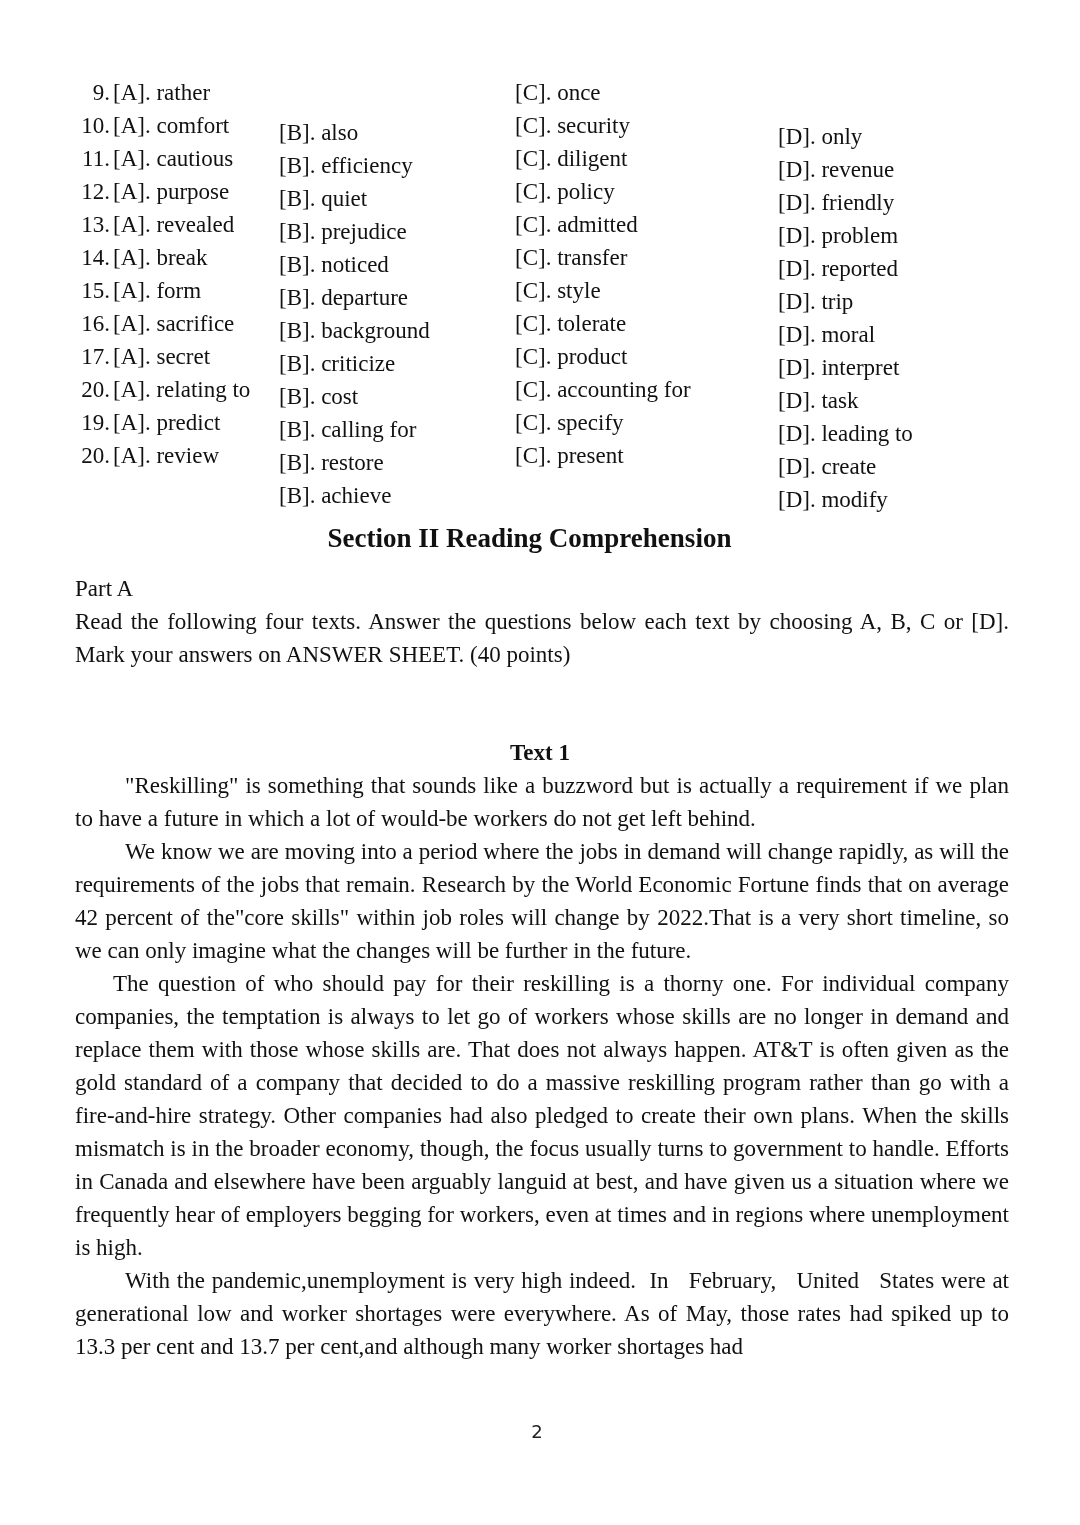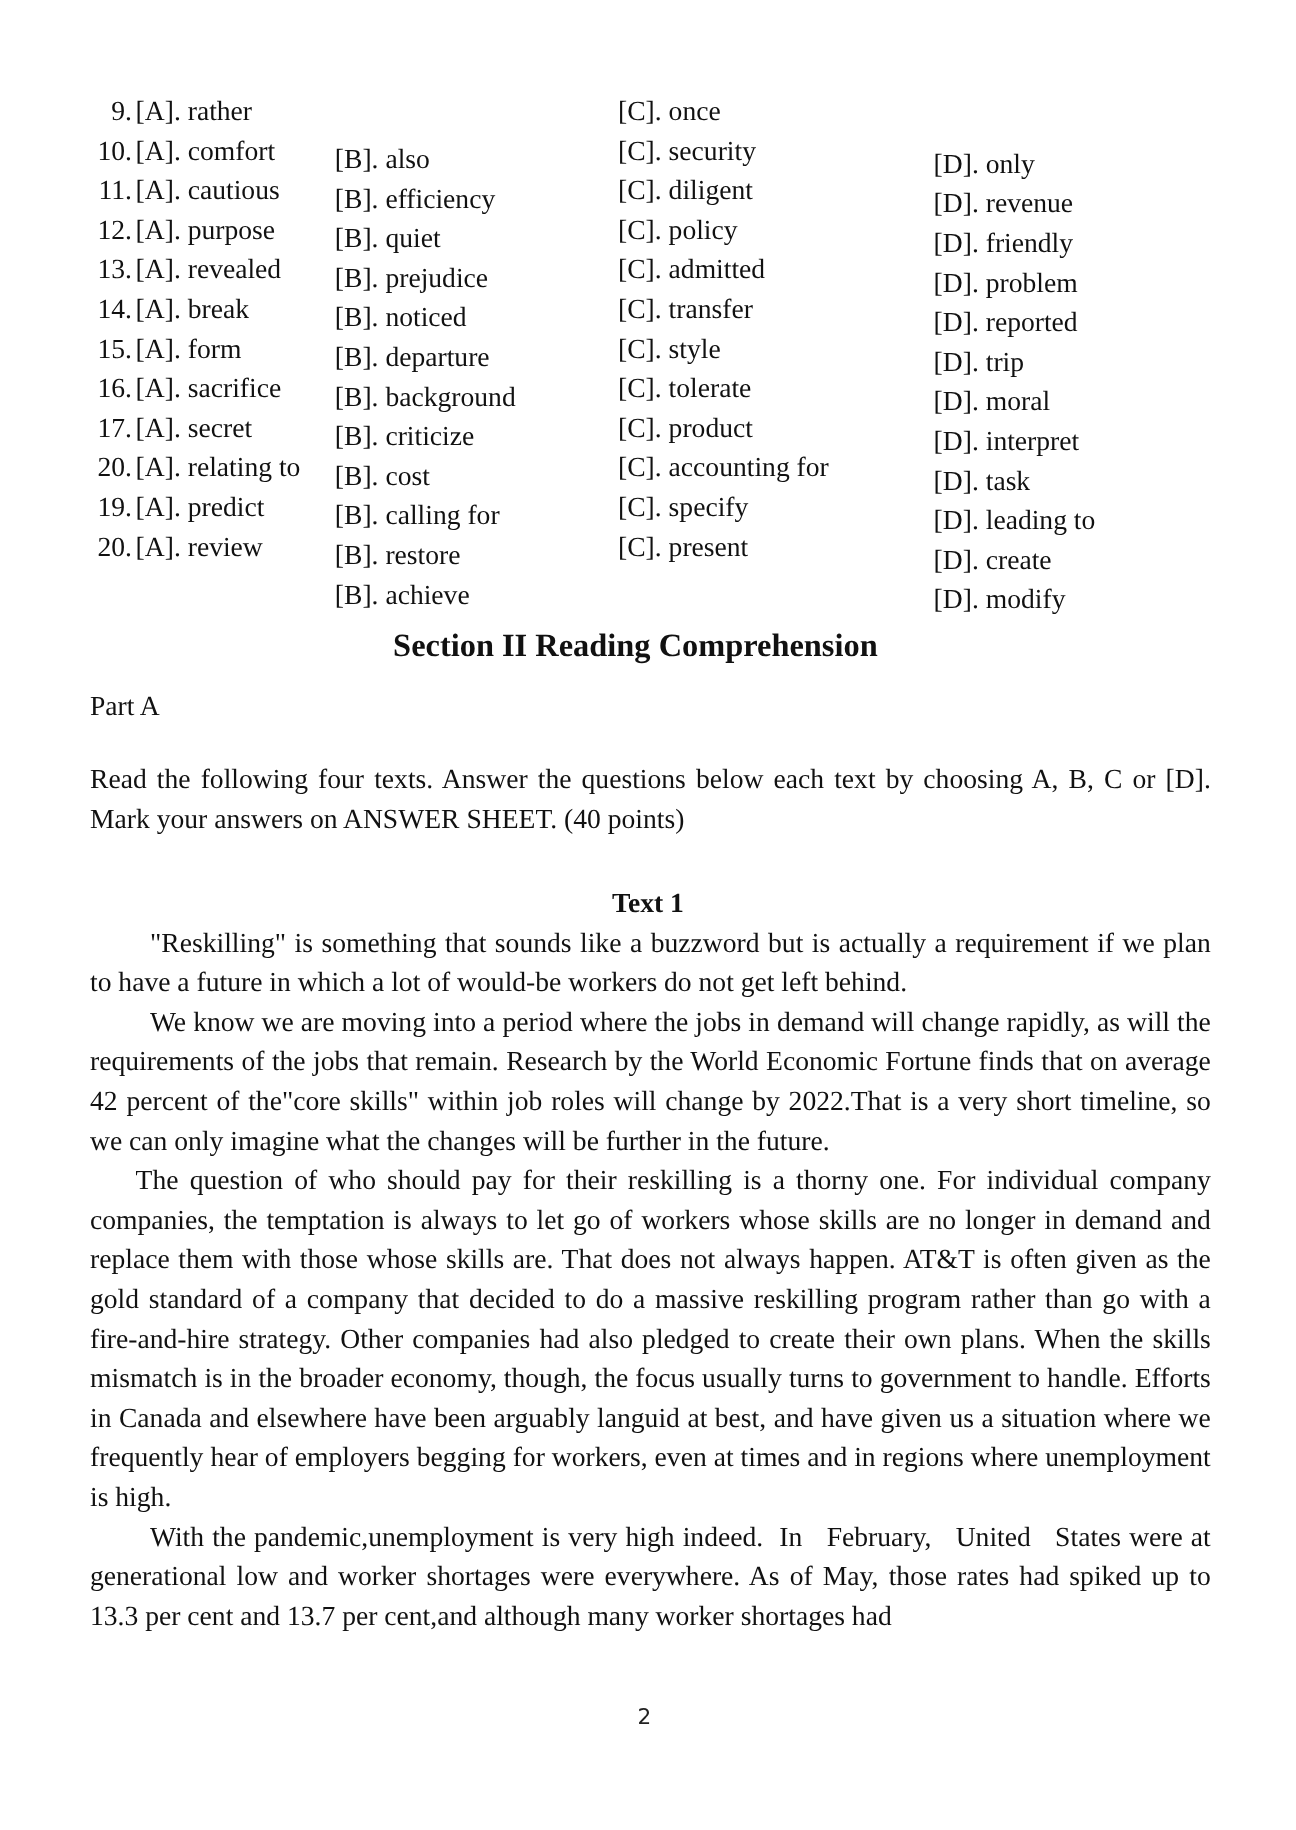--- a/index.html
+++ b/index.html
@@ -125,21 +125,21 @@
     <span class="q-b">[B]. achieve</span>
     <span class="q-c">[C]. present</span>
     <span class="q-d">[D]. modify</span>
   </div>
 </div>
 
 <div class="section-title">Section II Reading Comprehension</div>
 
 <div class="part-block">
   <div class="bold">Part A</div>
-  <div style="text-align: justify; margin-top: 28px;">
+  <div style="text-align: justify;">
     <span>Read the following four texts. Answer the questions below each text by choosing A, B, C or [D]. Mark your answers on </span><span class="bold">ANSWER SHEET.</span><span> (40 points)</span>
   </div>
 </div>
 
 <div class="text-title">Text 1</div>
 
 <div class="body-text">
   <p>"Reskilling" is something that sounds like a buzzword but is actually a requirement if we plan to have a future in which a lot of would-be workers do not get left behind.</p>
   <p>We know we are moving into a period where the jobs in demand will change rapidly, as will the requirements of the jobs that remain. Research by the World Economic Fortune finds that on average 42 percent of the"core skills" within job roles will change by 2022.That is a very short timeline, so we can only imagine what the changes will be further in the future.</p>
   <p class="p3">The question of who should pay for their reskilling is a thorny one. For individual company companies, the temptation is always to let go of workers whose skills are no longer in demand and replace them with those whose skills are. That does not always happen. AT&amp;T   is often given as the gold standard of a company that decided to do a massive reskilling program rather than go with a fire-and-hire strategy. Other companies had also pledged to create their own plans. When the skills mismatch is in the broader economy, though, the focus usually turns to government to handle. Efforts in Canada and elsewhere have been arguably languid at best, and have given us a situation where we frequently hear of employers begging for workers, even at times and in regions where unemployment is high.</p>

